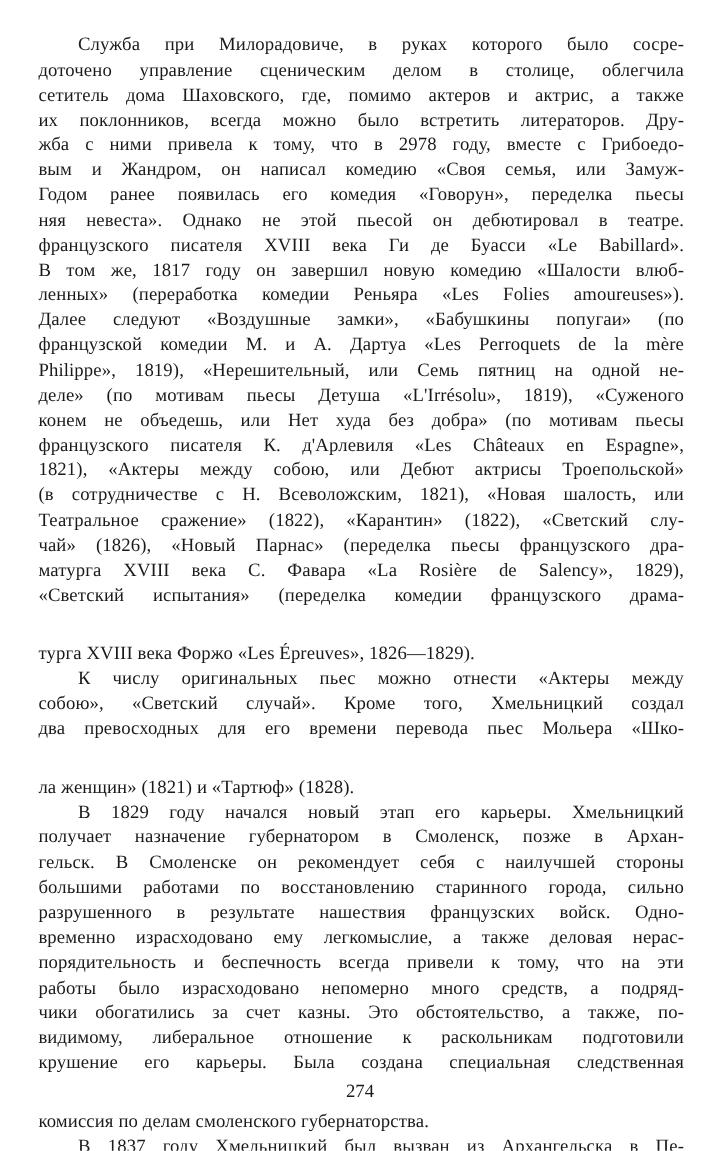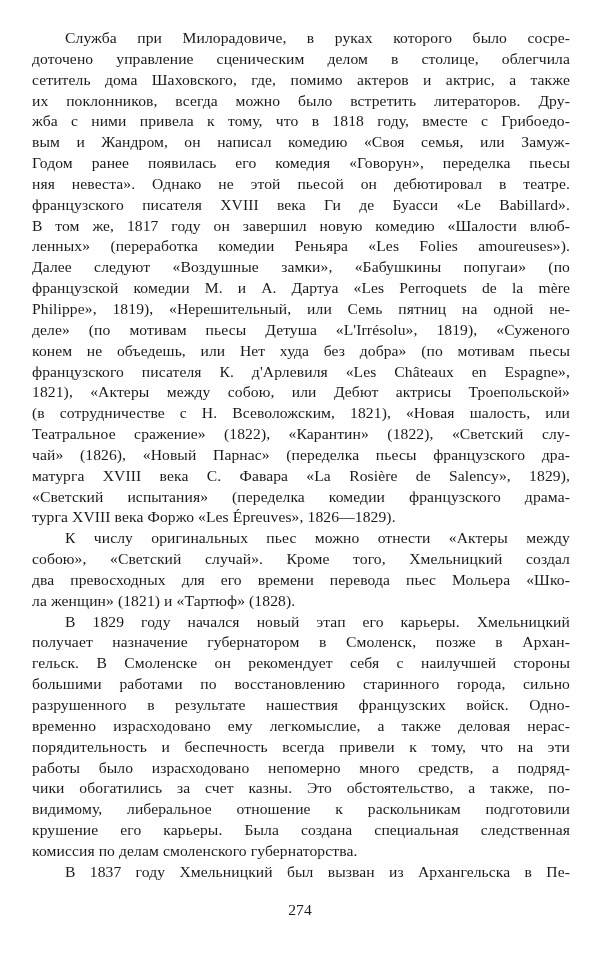--- a/index.html
+++ b/index.html
@@ -36,20 +36,21 @@
       white-space: nowrap;
       text-align: justify;
       text-align-last: justify;
       letter-spacing: 0.1px;
     }
     .line.indent {
       padding-left: 33px;
     }
     .line.last {
       text-align-last: left;
+      margin-top: 28px;
     }
     .page-number {
       position: absolute;
       left: 0;
       width: 600px;
       top: 900px;
       text-align: center;
       font-size: 15.6px;
       line-height: 20px;
     }
@@ -58,21 +59,21 @@
 <body>
 
 <div class="page">
   <div class="text-block">
 
     <div>
       <span class="line indent">Служба при Милорадовиче, в руках которого было сосре-</span>
       <span class="line">доточено управление сценическим делом в столице, облегчила</span>
       <span class="line">сетитель дома Шаховского, где, помимо актеров и актрис, а также</span>
       <span class="line">их поклонников, всегда можно было встретить литераторов. Дру-</span>
-      <span class="line">жба с ними привела к тому, что в 1818 году, вместе с Грибоедо-</span>
+      <span class="line">жба с ними привела к тому, что в 2978 году, вместе с Грибоедо-</span>
       <span class="line">вым и Жандром, он написал комедию «Своя семья, или Замуж-</span>
       <span class="line">Годом ранее появилась его комедия «Говорун», переделка пьесы</span>
       <span class="line">няя невеста». Однако не этой пьесой он дебютировал в театре.</span>
       <span class="line">французского писателя XVIII века Ги де Буасси «Le Babillard».</span>
       <span class="line">В том же, 1817 году он завершил новую комедию «Шалости влюб-</span>
       <span class="line">ленных» (переработка комедии Реньяра «Les Folies amoureuses»).</span>
       <span class="line">Далее следуют «Воздушные замки», «Бабушкины попугаи» (по</span>
       <span class="line">французской комедии М. и А. Дартуа «Les Perroquets de la mère</span>
       <span class="line">Philippe», 1819), «Нерешительный, или Семь пятниц на одной не-</span>
       <span class="line">деле» (по мотивам пьесы Детуша «L'Irrésolu», 1819), «Суженого</span>

